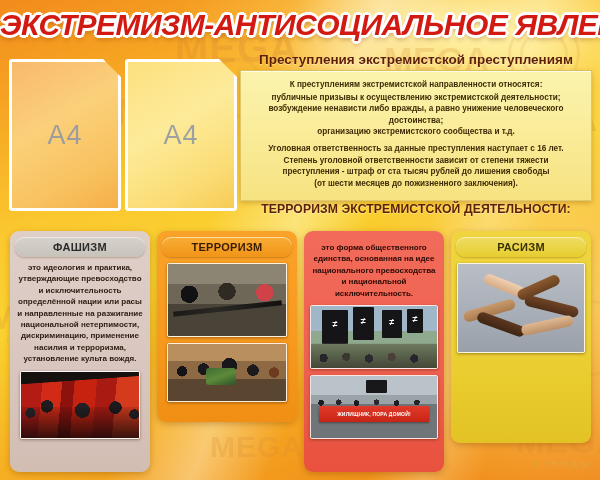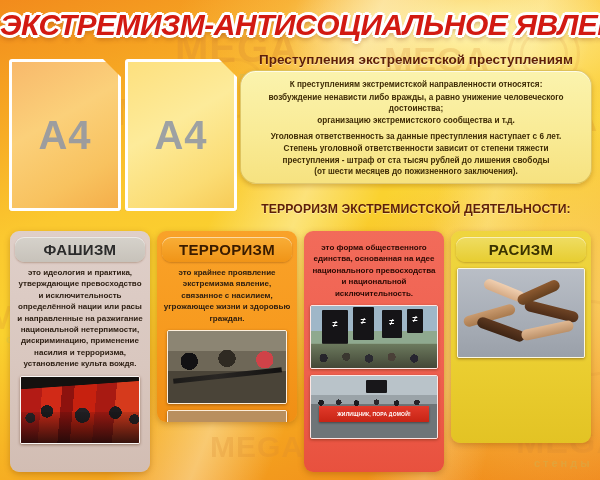--- a/index.html
+++ b/index.html
@@ -40,42 +40,42 @@
       0 4px 5px rgba(120,40,0,.45);
     white-space:nowrap;
   }
   
   .pocket{
     position:absolute;border:3px solid #ffffff;border-radius:3px;
     box-shadow:0 2px 5px rgba(130,60,0,.28);
     display:flex;align-items:center;justify-content:center;
   }
   .pocket .a4{
-    font-size:40px;font-weight:700;color:#8d95a6;opacity:.85;letter-spacing:1px;
+    font-size:27px;font-weight:400;color:#8d95a6;opacity:.85;letter-spacing:1px;
   }
   #pocket1{left:9px;top:59px;width:106px;height:146px;
     background:linear-gradient(150deg,#f8b96b 0%,#fbd07a 40%,#f8c25f 75%,#f5ae49 100%);
     clip-path:polygon(0 0, calc(100% - 18px) 0, 100% 18px, 100% 100%, 0 100%);
   }
   #pocket2{left:125px;top:59px;width:106px;height:146px;
     background:linear-gradient(150deg,#fde07f 0%,#fdeb9a 42%,#fbdc74 78%,#f7cb56 100%);
     clip-path:polygon(0 0, calc(100% - 18px) 0, 100% 18px, 100% 100%, 0 100%);
   }
   
   #crimes-title{
     position:absolute;left:240px;top:52px;width:352px;text-align:center;
     font-size:13.5px;font-weight:700;color:#5e1f07;
     text-shadow:0 1px 0 rgba(255,255,255,.45);
   }
   #crimes-card{
     position:absolute;left:240px;top:70px;width:352px;
     background:linear-gradient(180deg,#fbf3ad 0%,#f9eb96 55%,#f6e280 100%);
-    border-radius:16px;border:1px solid rgba(190,150,40,.45);
+    border-radius:0;border:1px solid rgba(190,150,40,.45);
     box-shadow:0 2px 5px rgba(130,70,0,.30), inset 0 1px 0 rgba(255,255,255,.7);
-    padding:8px 8px 5px 8px;box-sizing:border-box;
+    padding:8px 8px 11px 8px;box-sizing:border-box;
   }
   #crimes-card p{
     margin:0;text-align:center;color:#3f2c06;
     font-size:8.2px;line-height:11.6px;font-weight:700;
   }
   #crimes-card p.lead{margin-bottom:1px;}
   #crimes-card .gap{height:5px;}
   #section-title{
     position:absolute;left:240px;top:202px;width:352px;text-align:center;
     font-size:12.2px;font-weight:700;color:#5e1f07;letter-spacing:.1px;
@@ -83,21 +83,21 @@
   }
   
   .col{position:absolute;top:231px;width:140px;border-radius:9px;
     box-shadow:0 2px 6px rgba(120,60,0,.32);
     box-sizing:border-box;padding:6px 5px 7px 5px;overflow:hidden;}
   #col-1{left:10px;height:241px;background:linear-gradient(180deg,#dfcfc9 0%,#d9c7bf 55%,#d2bdb3 100%);}
   #col-2{left:157px;height:191px;background:linear-gradient(180deg,#f9a229 0%,#f79a1e 55%,#f08f14 100%);}
   #col-3{left:304px;height:241px;background:linear-gradient(180deg,#f26b5a 0%,#ef6150 55%,#e8513e 100%);}
   #col-4{left:451px;height:212px;background:linear-gradient(180deg,#efd53f 0%,#ecd033 55%,#e3c324 100%);}
   .cap{
-    border-radius:9px;text-align:center;font-weight:700;font-size:15px;
+    border-radius:9px;text-align:center;font-weight:700;font-size:11px;
     padding:4px 2px 4px 2px;letter-spacing:.3px;
     box-shadow:inset 0 1px 0 rgba(255,255,255,.55), 0 1px 2px rgba(90,40,0,.28);
   }
   #cap-1{background:linear-gradient(180deg,#d6d2cb 0%,#c7c2ba 100%);color:#2b2b2b;}
   #cap-2{background:linear-gradient(180deg,#f9ae37 0%,#f09417 100%);color:#3a1c00;}
   #cap-3{background:linear-gradient(180deg,#f4624f 0%,#e8412c 100%);color:#3d0500;}
   #cap-4{background:linear-gradient(180deg,#efdd63 0%,#e7cd30 100%);color:#3a3200;}
   .body{
     text-align:center;font-weight:700;font-size:8px;line-height:11.4px;
     color:#2a1c10;margin-top:5px;padding:0 1px;
@@ -257,42 +257,42 @@
   <div class="pocket" id="pocket1">
     <span class="a4">A4</span>
   </div>
   <div class="pocket" id="pocket2">
     <span class="a4">A4</span>
   </div>
 
   <div id="crimes-title">Преступления экстремистской преступлениям</div>
   <div id="crimes-card">
     <p class="lead">К преступлениям экстремистской направленности относятся:</p>
+    <p>публичные призывы к осуществлению экстремистской деятельности;</p>
     <p>возбуждение ненависти либо вражды, а равно унижение человеческого достоинства;</p>
     <p>организацию экстремистского сообщества и т.д.</p>
     <div class="gap"></div>
-    <p>Уголовная ответственность за данные преступления наступает с 6 лет.</p>
+    <p>Уголовная ответственность за данные преступления наступает с 16 лет.</p>
     <p>Степень уголовной ответственности зависит от степени тяжести</p>
     <p>преступления - штраф от ста тысяч рублей до лишения свободы</p>
     <p>(от шести месяцев до пожизненного заключения).</p>
   </div>
 
   <div id="section-title">ТЕРРОРИЗМ ЭКСТРЕМИСТСКОЙ ДЕЯТЕЛЬНОСТИ:</div>
 
   <div class="col" id="col-1">
     <div class="cap" id="cap-1">ФАШИЗМ</div>
     <div class="body">это идеология и практика, утверждающие превосходство и исключительность определённой нации или расы и направленные на разжигание национальной нетерпимости, дискриминацию, применение насилия и терроризма, установление культа вождя.</div>
     <div class="photo" id="photo-1">
       <div class="ph-inner"></div>
     </div>
   </div>
 
   <div class="col" id="col-2">
     <div class="cap" id="cap-2">ТЕРРОРИЗМ</div>
-    <div class="body">это крайнее проявление экстремизма явление, связанное с насилием, угрожающее жизни и здоровью граждан.</div>
     <div class="photo" id="photo-2">
       <div class="ph-inner"></div>
     </div>
     <div class="photo" id="photo-3">
       <div class="ph-inner"></div>
     </div>
   </div>
 
   <div class="col" id="col-3">
     <div class="body">это форма  общественного единства, основанная на идее национального превосходства и национальной исключительность.</div>

